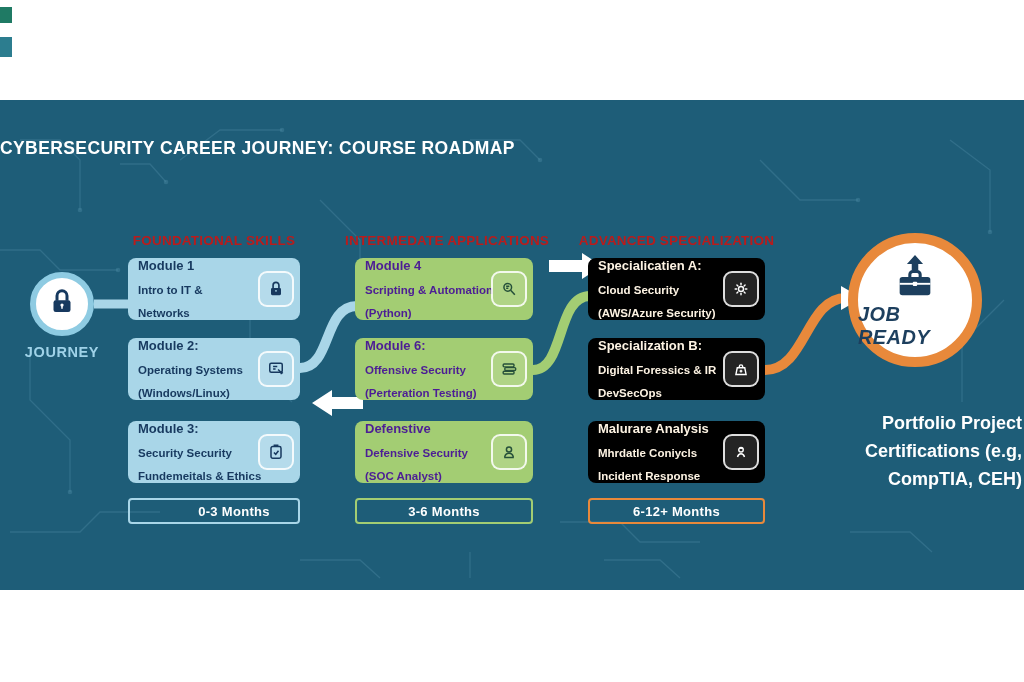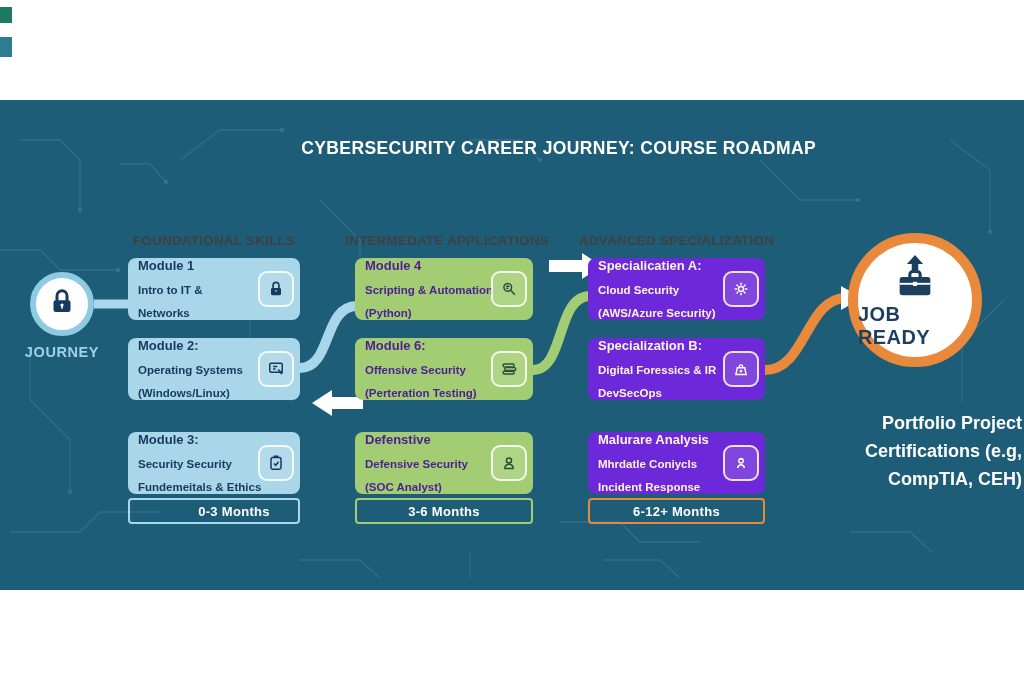--- a/index.html
+++ b/index.html
@@ -6,59 +6,59 @@
   body { background:#e9e9e9; font-family:"Liberation Sans", sans-serif; }
   .canvas { position:relative; width:1024px; height:682px; background:#ffffff; overflow:hidden; }
 
   .corner-mark { position:absolute; left:0; }
   .corner-mark.m1 { top:7px; width:12px; height:16px; background:#1f7a64; }
   .corner-mark.m2 { top:37px; width:12px; height:20px; background:#2c7d8f; }
 
   .panel { position:absolute; left:0; top:100px; width:1024px; height:490px; background:#1e5d78; }
   .pattern, .connectors { position:absolute; left:0; top:0; width:1024px; height:490px; pointer-events:none; }
 
-  .title { position:absolute; top:138px; left:0; width:816px; text-align:right;
+  .title { position:absolute; top:138px; left:0; width:816px; text-align:left;
            color:#ffffff; font-size:17.5px; font-weight:bold; letter-spacing:.4px; }
 
-  .colhdr { position:absolute; top:233px; color:#404040; font-weight:bold; font-size:13.5px;
+  .colhdr { position:absolute; top:233px; color:#b91c1c; font-weight:bold; font-size:13.5px;
             letter-spacing:.2px; text-align:center; white-space:nowrap; }
   .colhdr.c1 { left:118px; width:192px; }
   .colhdr.c2 { left:345px; width:198px; }
   .colhdr.c3 { left:578px; width:197px; }
 
   .box { position:absolute; height:62px; border-radius:8px; display:flex; align-items:center;
          padding:7px 6px 7px 10px; }
   .box .txt { flex:1; min-width:0; }
   .box .l1 { font-weight:bold; font-size:13px; line-height:1.25; white-space:nowrap; }
   .box .l2, .box .l3 { font-weight:600; font-size:11.5px; line-height:1.25; white-space:nowrap;margin-top:9px; }
   .col1 .box { left:128px; width:172px; background:#a9d6e8; color:#17395f; }
   .col2 .box { left:355px; width:178px; background:#a3cd73; color:#4c1d95; }
-  .col3 .box { left:588px; width:177px; background:#6d28d9; color:#fdf3e3; }
-  .row1 { top:258px; } .row2 { top:338px; } .row3 { top:432px; }
+  .col3 .box { left:588px; width:177px; background:#000000; color:#fdf3e3; }
+  .row1 { top:258px; } .row2 { top:338px; } .row3 { top:421px; }
 
   .isq { width:36px; height:36px; flex:0 0 auto; margin-left:4px; border-radius:9px;
          border:2px solid rgba(255,255,255,.85); background:rgba(255,255,255,.14);
          display:flex; align-items:center; justify-content:center; }
   .isq svg { display:block; }
 
   .tl { position:absolute; top:498px; height:26px; border:2px solid; border-radius:4px;
         color:#ffffff; font-weight:bold; font-size:13px; letter-spacing:.3px;
         display:flex; align-items:center; justify-content:center; background:transparent; }
   .tl.t1 { left:128px; width:172px; border-color:#a9d6e8;padding-left:40px; }
   .tl.t2 { left:355px; width:178px; border-color:#a3cd73; }
   .tl.t3 { left:588px; width:177px; border-color:#e8893b; }
 
   .begin-circle { position:absolute; left:30px; top:272px; width:64px; height:64px; border-radius:50%;
                   background:#ffffff; border:6px solid #8ecbe2; display:flex; align-items:center; justify-content:center; }
   .begin-label { position:absolute; top:344px; left:0; width:124px; text-align:center;
                  color:#9fd2e8; font-weight:bold; font-size:14.5px; letter-spacing:.6px; }
 
   .job-circle { position:absolute; left:848px; top:233px; width:134px; height:134px; border-radius:50%;
                 background:#ffffff; border:10px solid #e8893b; display:flex; flex-direction:column;
-                align-items:center; justify-content:center; gap:1px; }
+                align-items:center; justify-content:center; gap:1px;font-style:italic; }
   .job-label { color:#1d3f5e; font-weight:bold; font-size:20px; letter-spacing:.4px; }
 
   .outcomes { position:absolute; left:788px; top:410px; width:234px; text-align:right;
               color:#ffffff; font-size:18px; font-weight:600; line-height:1.55; }
 </style>
 </head>
 <body>
 
 <div class="canvas">
 

